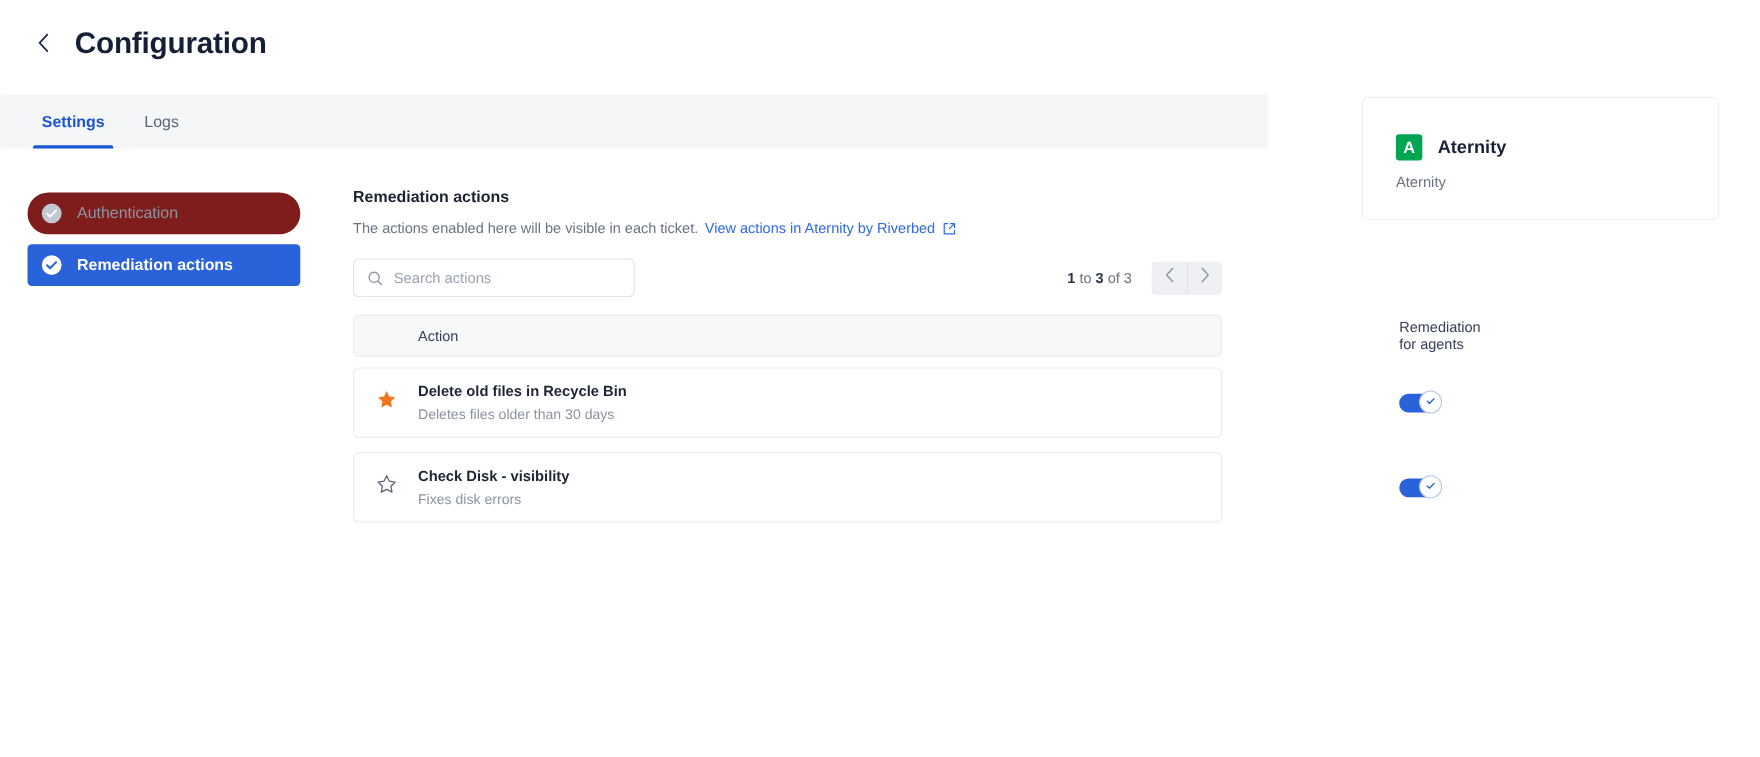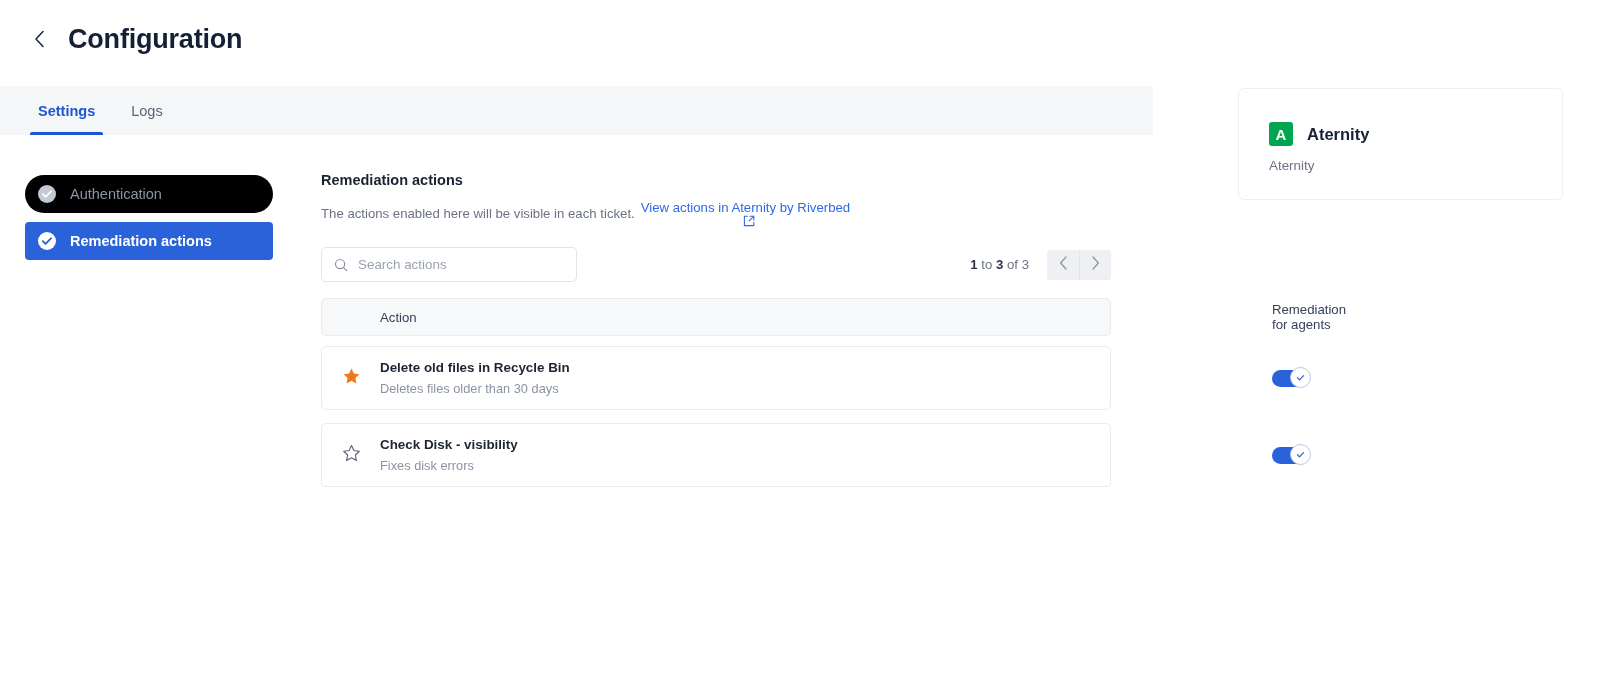--- a/index.html
+++ b/index.html
@@ -80,21 +80,21 @@
   .nav-item {
     height: 38px;
     border-radius: 4px;
     display: flex;
     align-items: center;
     padding-left: 12px;
     margin-bottom: 9px;
     font-size: 14.5px;
     cursor: pointer;
   }
-  .nav-item.muted { background: #000000; color: #8b95a6; border-radius: 19px; }
+  .nav-item.muted { background: #7f1d1d; color: #8b95a6; border-radius: 19px; }
   .nav-item.active { background: #2962d9; color: #ffffff; font-weight: bold; }
   .nav-icon { width: 20px; height: 20px; margin-right: 13px; flex: 0 0 auto; }
   .nav-icon svg { display: block; }
 
   
   .content {
     position: absolute;
     left: 321px; top: 172px;
     width: 790px;
   }
@@ -112,21 +112,20 @@
     align-items: center;
     flex-wrap: wrap;
   }
   .section-sub .link {
     color: #2e6ae6;
     text-decoration: none;
     margin-left: 6px;
     cursor: pointer;
     display: inline-flex;
     align-items: center;
-    flex-direction: column;
   }
   .ext-icon { margin-left: 7px; display: inline-flex; }
 
   
   .toolbar {
     display: flex;
     align-items: center;
     justify-content: space-between;
     margin-bottom: 16px;
   }

